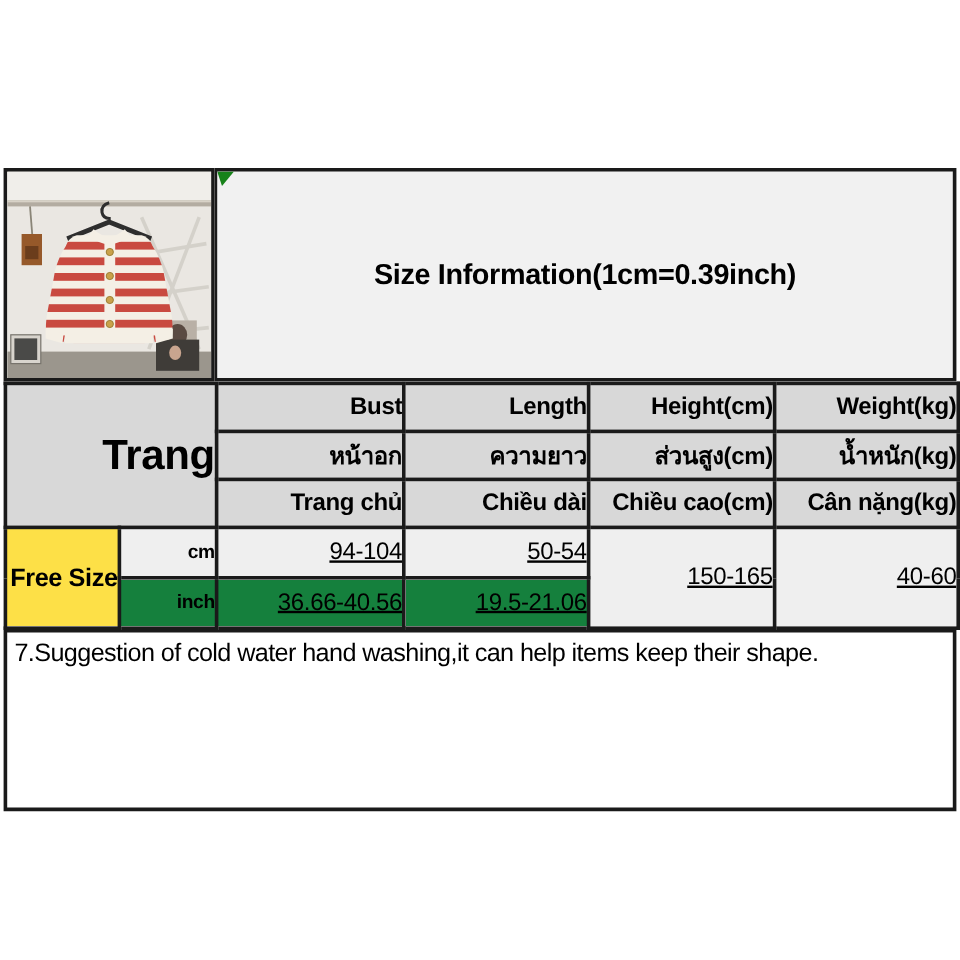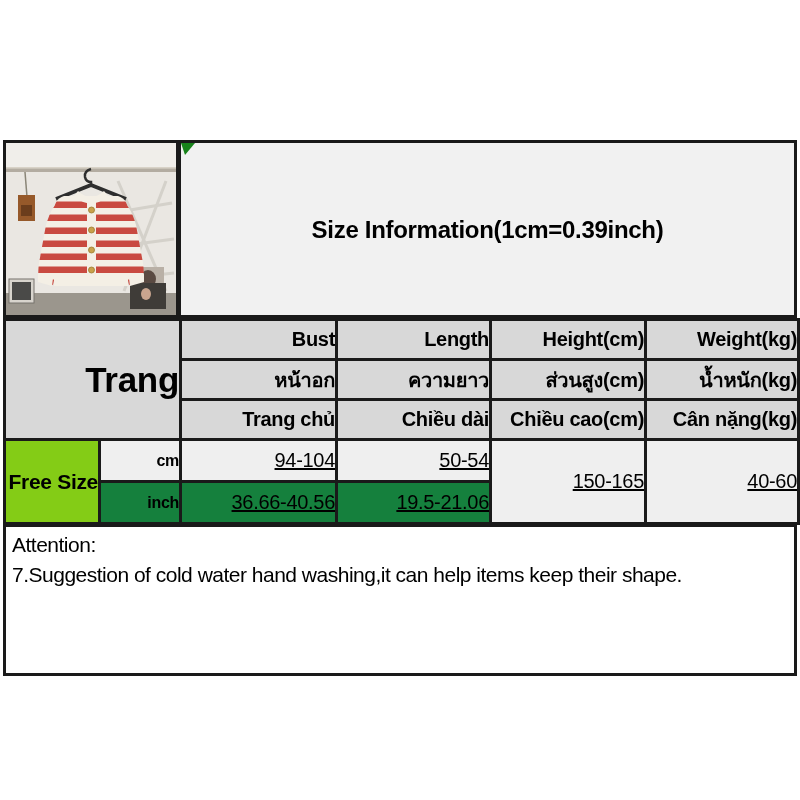--- a/index.html
+++ b/index.html
@@ -36,21 +36,21 @@
     padding:0;overflow:hidden;white-space:nowrap;margin-left:36px;
   }
   td.hdr{background:#d8d8d8;font-weight:700;font-size:20px;height:37px;}
   td.size-big{background:#d8d8d8;font-weight:700;font-size:35px;}
   td.freesize{background:#d8d8d8;font-weight:700;font-size:21px;}
   td.unit{font-weight:700;font-size:16px;}
   td.val{font-weight:400;font-size:20px;text-decoration:underline;}
   tr.row-cm td{background:#efefef;height:39px;}
   tr.row-inch td{background:#15803d;height:39px;}
   td.merged{background:#efefef;}
-  tr.row-cm td.freesize{background:#84cc16;}
+  tr.row-cm td.freesize{background:#fde047;}
 
   
   .attention{
     box-sizing:border-box;width:794px;height:151px;
     border:3px solid #1a1a1a;border-top-width:2px;background:#ffffff;
     padding:3px 6px;font-size:21px;line-height:29.5px;letter-spacing:-0.5px;
   }
 </style>
 </head>
 <body>
@@ -164,17 +164,16 @@
       </tr>
       <tr class="row-inch">
         <td class="unit">inch</td>
         <td class="val">36.66-40.56</td>
         <td class="val">19.5-21.06</td>
       </tr>
     </tbody>
   </table>
 
   <div class="attention">
-    <div>Attention:</div>
     <div>7.Suggestion of cold water hand washing,it can help items keep their shape.</div>
   </div>
 
 </div>
 
 </body></html>

